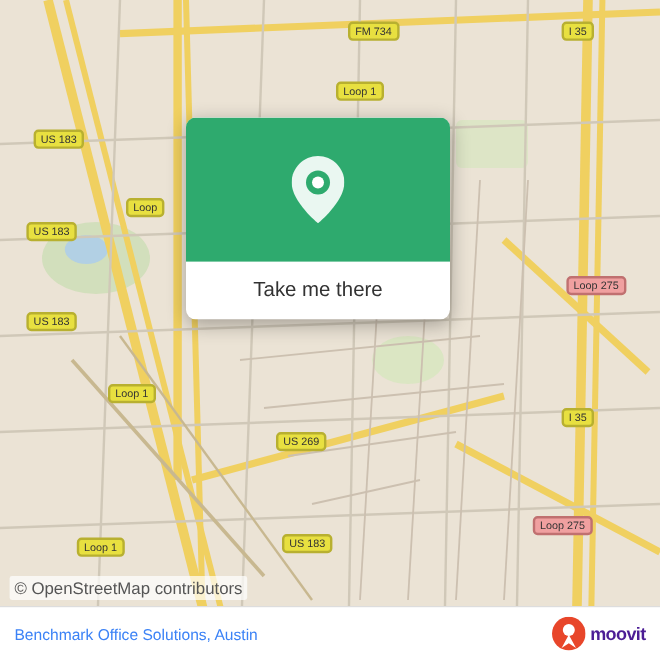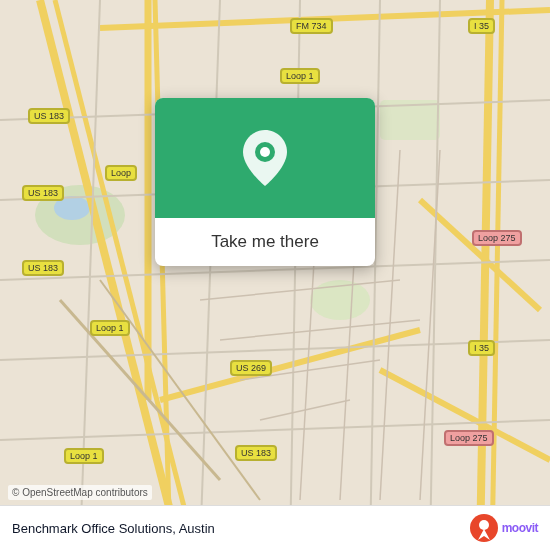--- a/index.html
+++ b/index.html
@@ -77,47 +77,47 @@
       padding: 8px 12px;
       display: flex;
       align-items: center;
       justify-content: space-between;
       z-index: 20;
       border-top: 1px solid #ddd;
     }
 
     #location-text {
       font-size: 13px;
-      color: #0f172a;
+      color: #3b82f6;
       font-weight: 400;
     }
 
     #moovit-logo {
       display: flex;
       align-items: center;
       gap: 4px;
     }
 
     #moovit-icon {
       width: 28px;
       height: 28px;
     }
 
     #moovit-text {
-      font-size: 12px;
+      font-size: 15px;
       font-weight: bold;
-      color: #8b5cf6;
+      color: #4c1d95;
       letter-spacing: -0.5px;
     }
 
     #copyright-text {
       position: absolute;
       bottom: 50px;
       left: 8px;
-      font-size: 10px;
+      font-size: 14px;
       color: #555;
       background: rgba(255,255,255,0.7);
       padding: 2px 4px;
       border-radius: 2px;
       z-index: 15;
     }
 
     
     .road-badge {
       position: absolute;

